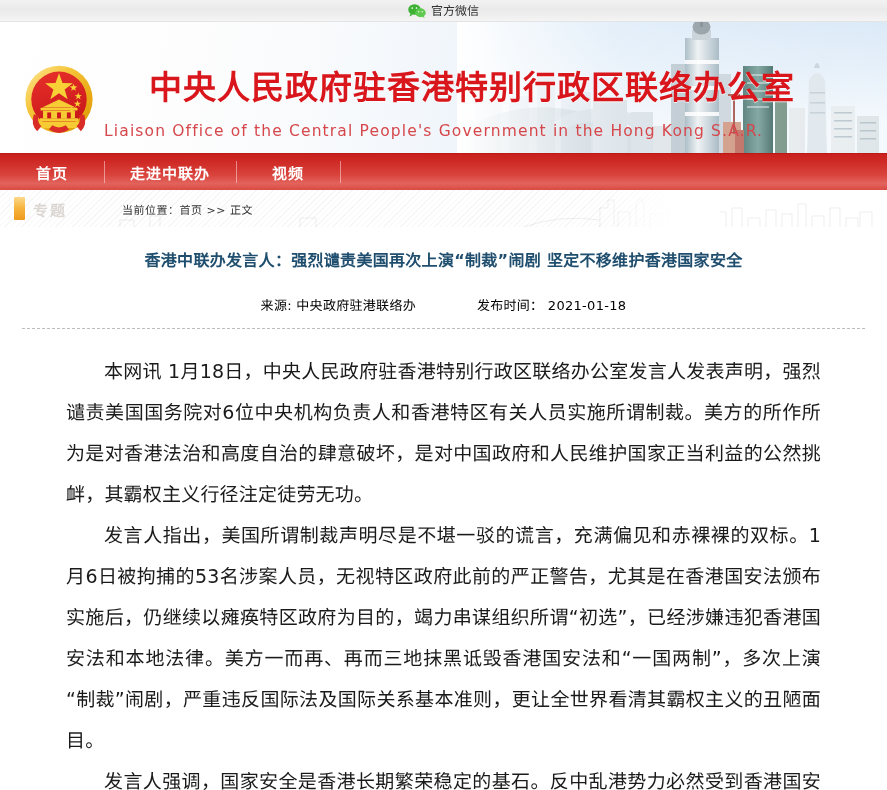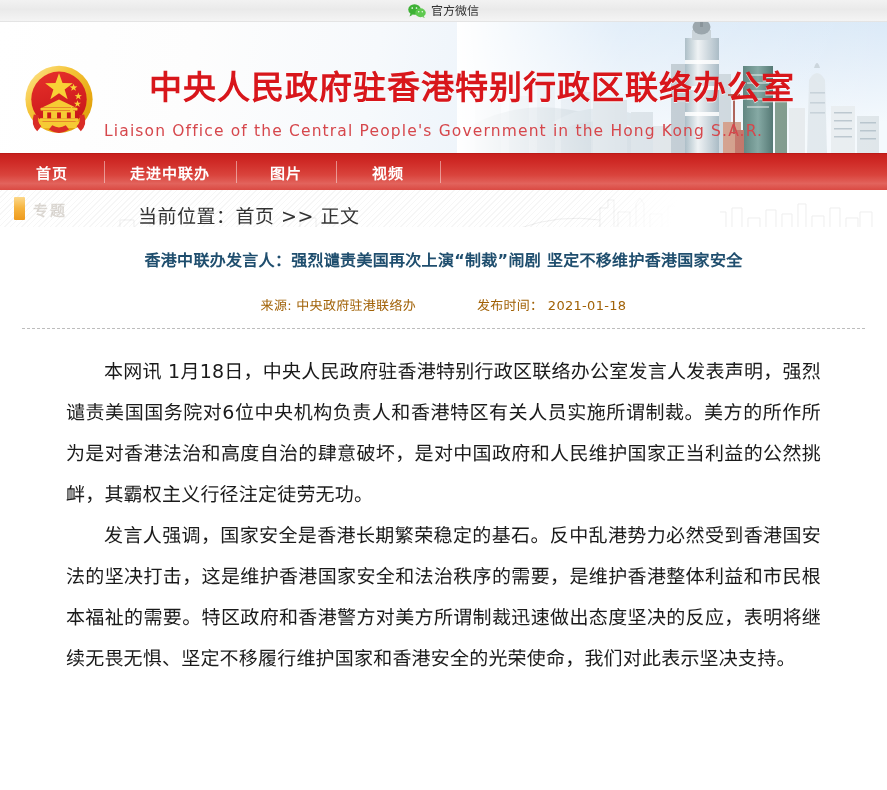--- a/index.html
+++ b/index.html
@@ -151,22 +151,22 @@
   .crumb-tag-label {
     position: absolute;
     left: 33px; top: 9px;
     font-size: 15px;
     font-weight: bold;
     color: rgba(140,125,110,.30);
     letter-spacing: 2px;
   }
   .crumb-path {
     position: absolute;
-    left: 138px; top: 11px;
-    font-size: 19px;
+    left: 122px; top: 11px;
+    font-size: 11px;
     color: #333333;
     letter-spacing: .5px;
   }
   .crumb-path a { color: #333; text-decoration: none; }
 
   
   .article {
     width: 887px;
     padding: 0 22px;
   }
@@ -177,21 +177,21 @@
     font-weight: bold;
     color: #1f4e6e;
     line-height: 34px;
     letter-spacing: .3px;
     white-space: nowrap;
   }
   .art-meta {
     margin-top: 17px;
     text-align: center;
     font-size: 13px;
-    color: #a16207;
+    color: #000000;
     letter-spacing: .3px;
   }
   .art-meta .gap { display: inline-block; width: 52px; }
   .art-rule {
     margin: 14px 0 0 0;
     height: 0;
     border: none;
     border-top: 1px dashed #bdbdbd;
   }
   .art-body {
@@ -376,21 +376,20 @@
 
   <div class="titles">
     <div class="title-cn">中央人民政府驻香港特别行政区联络办公室</div>
     <div class="title-en">Liaison Office of the Central People's Government in the Hong Kong S.A.R.</div>
   </div>
 </div>
 
 <div class="nav">
   <div class="nav-item" style="width:104px">首页</div>
   <div class="nav-item" style="width:132px">走进中联办</div>
-  <div class="nav-item" style="width:100px">图片</div>
   <div class="nav-item" style="width:104px">视频</div>
   <div class="nav-tail"></div>
 </div>
 
 <div class="crumbband">
   <div class="crumb-watermark">
     <svg width="887" height="38" viewBox="0 0 887 38" aria-hidden="true">
       <g stroke="#cfcfcf" stroke-width="0.8" fill="none" opacity="0.85">
         <path d="M600 38 L600 18 L608 18 L608 10 L614 10 L614 38"></path>
         <path d="M618 38 L618 22 L630 22 L630 38"></path>
@@ -434,16 +433,17 @@
   <div class="art-meta">
     <span>来源: 中央政府驻港联络办</span>
     <span class="gap"></span>
     <span>发布时间： 2021-01-18</span>
   </div>
 
   <hr class="art-rule">
 
   <div class="art-body">
     <p>本网讯 1月18日，中央人民政府驻香港特别行政区联络办公室发言人发表声明，强烈谴责美国国务院对6位中央机构负责人和香港特区有关人员实施所谓制裁。美方的所作所为是对香港法治和高度自治的肆意破坏，是对中国政府和人民维护国家正当利益的公然挑衅，其霸权主义行径注定徒劳无功。</p>
+    <p>发言人指出，美国所谓制裁声明尽是不堪一驳的谎言，充满偏见和赤裸裸的双标。1月6日被拘捕的53名涉案人员，无视特区政府此前的严正警告，尤其是在香港国安法颁布实施后，仍继续以瘫痪特区政府为目的，竭力串谋组织所谓“初选”，已经涉嫌违犯香港国安法和本地法律。美方一而再、再而三地抹黑诋毁香港国安法和“一国两制”，多次上演“制裁”闹剧，严重违反国际法及国际关系基本准则，更让全世界看清其霸权主义的丑陋面目。</p>
     <p>发言人强调，国家安全是香港长期繁荣稳定的基石。反中乱港势力必然受到香港国安法的坚决打击，这是维护香港国家安全和法治秩序的需要，是维护香港整体利益和市民根本福祉的需要。特区政府和香港警方对美方所谓制裁迅速做出态度坚决的反应，表明将继续无畏无惧、坚定不移履行维护国家和香港安全的光荣使命，我们对此表示坚决支持。</p>
 
   </div>
 </div>
 
 </body></html>

